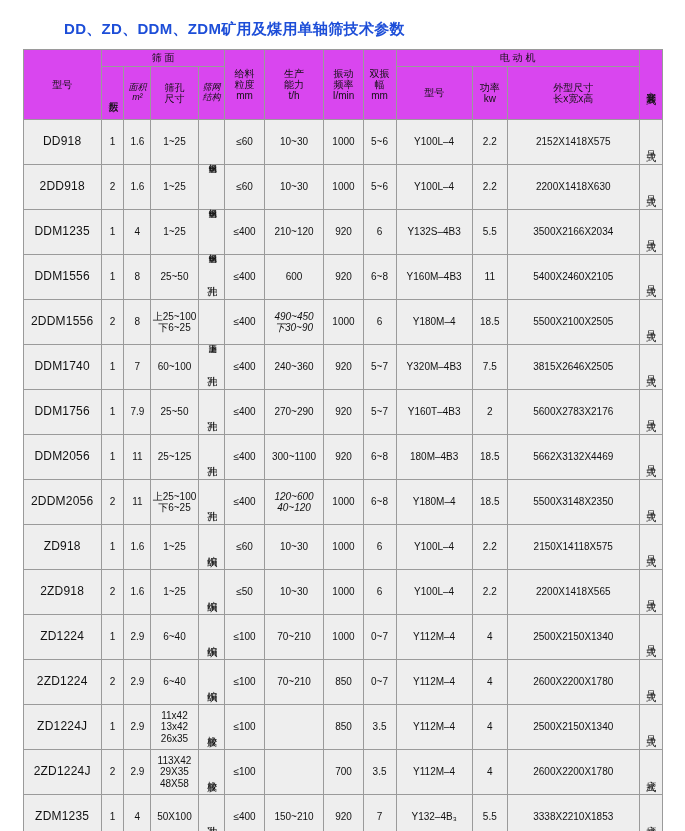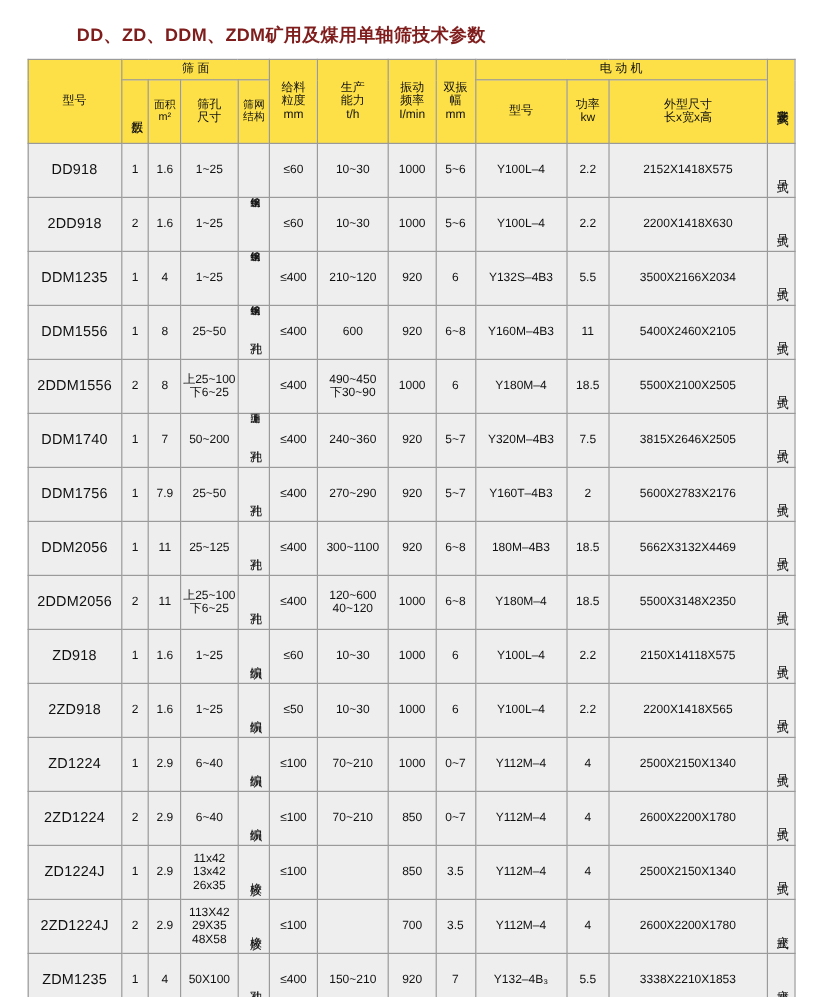--- a/index.html
+++ b/index.html
@@ -17,42 +17,42 @@
   #page {
     width: 685px;
     height: 831px;
     position: relative;
     box-sizing: border-box;
     padding: 14px 20px 0 20px;
   }
   #title {
     font-size: 15px;
     font-weight: bold;
-    color: #7f1d1d;
+    color: #1d4ed8;
     margin: 6px 0 10px 44px;
     letter-spacing: 0.3px;
   }
   table.spec {
     border-collapse: collapse;
     width: 640px;
     margin: 0 auto;
     table-layout: fixed;
   }
   table.spec td, table.spec th {
     border: 1px solid #9a9a9a;
     font-size: 10px;
     text-align: center;
     vertical-align: middle;
     padding: 1px 1px;
     line-height: 1.15;
     font-weight: normal;
     color: #111;
   }
   thead td, thead th {
-    background: #fde047;
+    background: #d946ef;
     font-size: 10px;
     font-weight: normal;
     color: #111;
   }
   thead .group-cell {
     height: 14px;
   }
   thead .head-cell {
     height: 50px;
   }
@@ -79,20 +79,21 @@
     letter-spacing: 0px;
     display: inline-block;
     line-height: 1.05;
   }
   .stack {
     display: inline-block;
     line-height: 1.1;
   }
   .small {
     font-size: 9px;
+    font-style: italic;
   }
   .tiny {
     font-size: 8px;
     margin-top: 35px;
   }
   
   col.c-model   { width: 76px; }
   col.c-layer   { width: 22px; }
   col.c-area    { width: 26px; }
   col.c-hole    { width: 46px; }
@@ -276,21 +277,21 @@
           <td>6</td>
           <td>Y180M–4</td>
           <td>18.5</td>
           <td>5500X2100X2505</td>
           <td><span class="vert">吊式</span></td>
         </tr>
         <tr>
           <td class="model">DDM1740</td>
           <td>1</td>
           <td>7</td>
-          <td>50~200</td>
+          <td>60~100</td>
           <td><span class="vert">冲孔</span></td>
           <td>≤400</td>
           <td>240~360</td>
           <td>920</td>
           <td>5~7</td>
           <td>Y320M–4B3</td>
           <td>7.5</td>
           <td>3815X2646X2505</td>
           <td><span class="vert">吊式</span></td>
         </tr>

